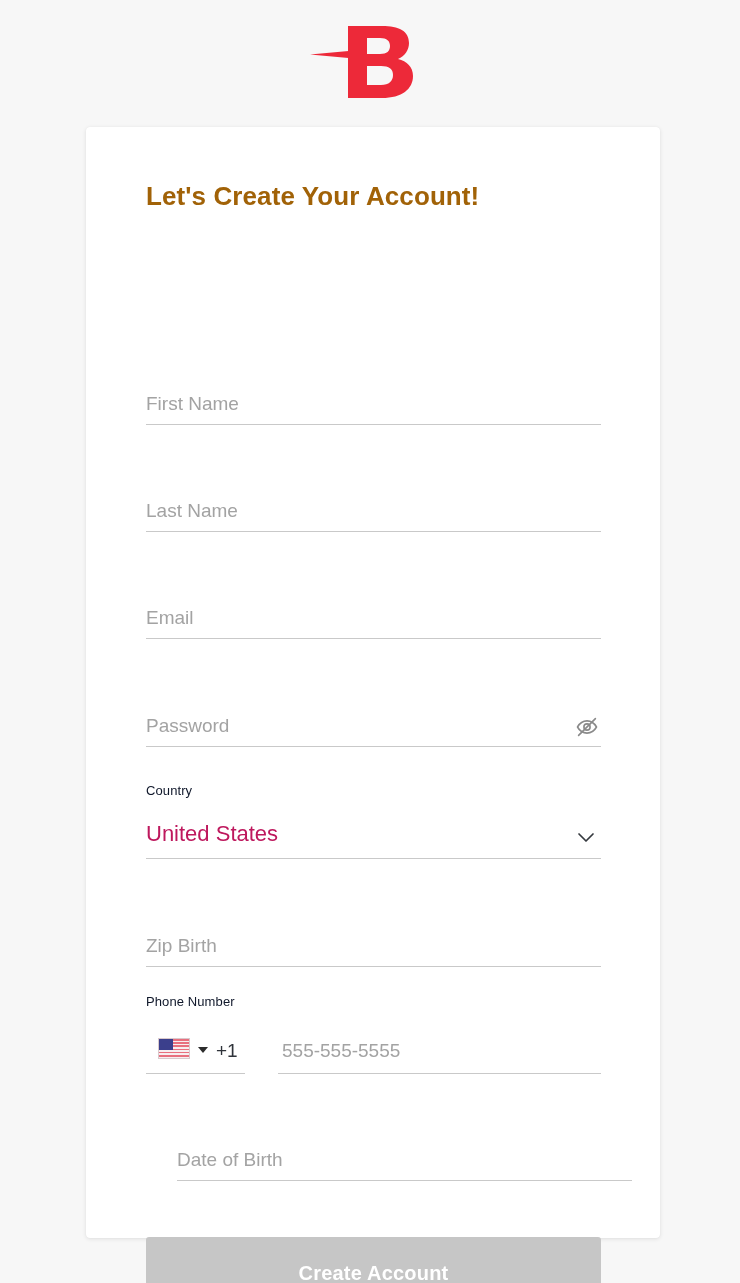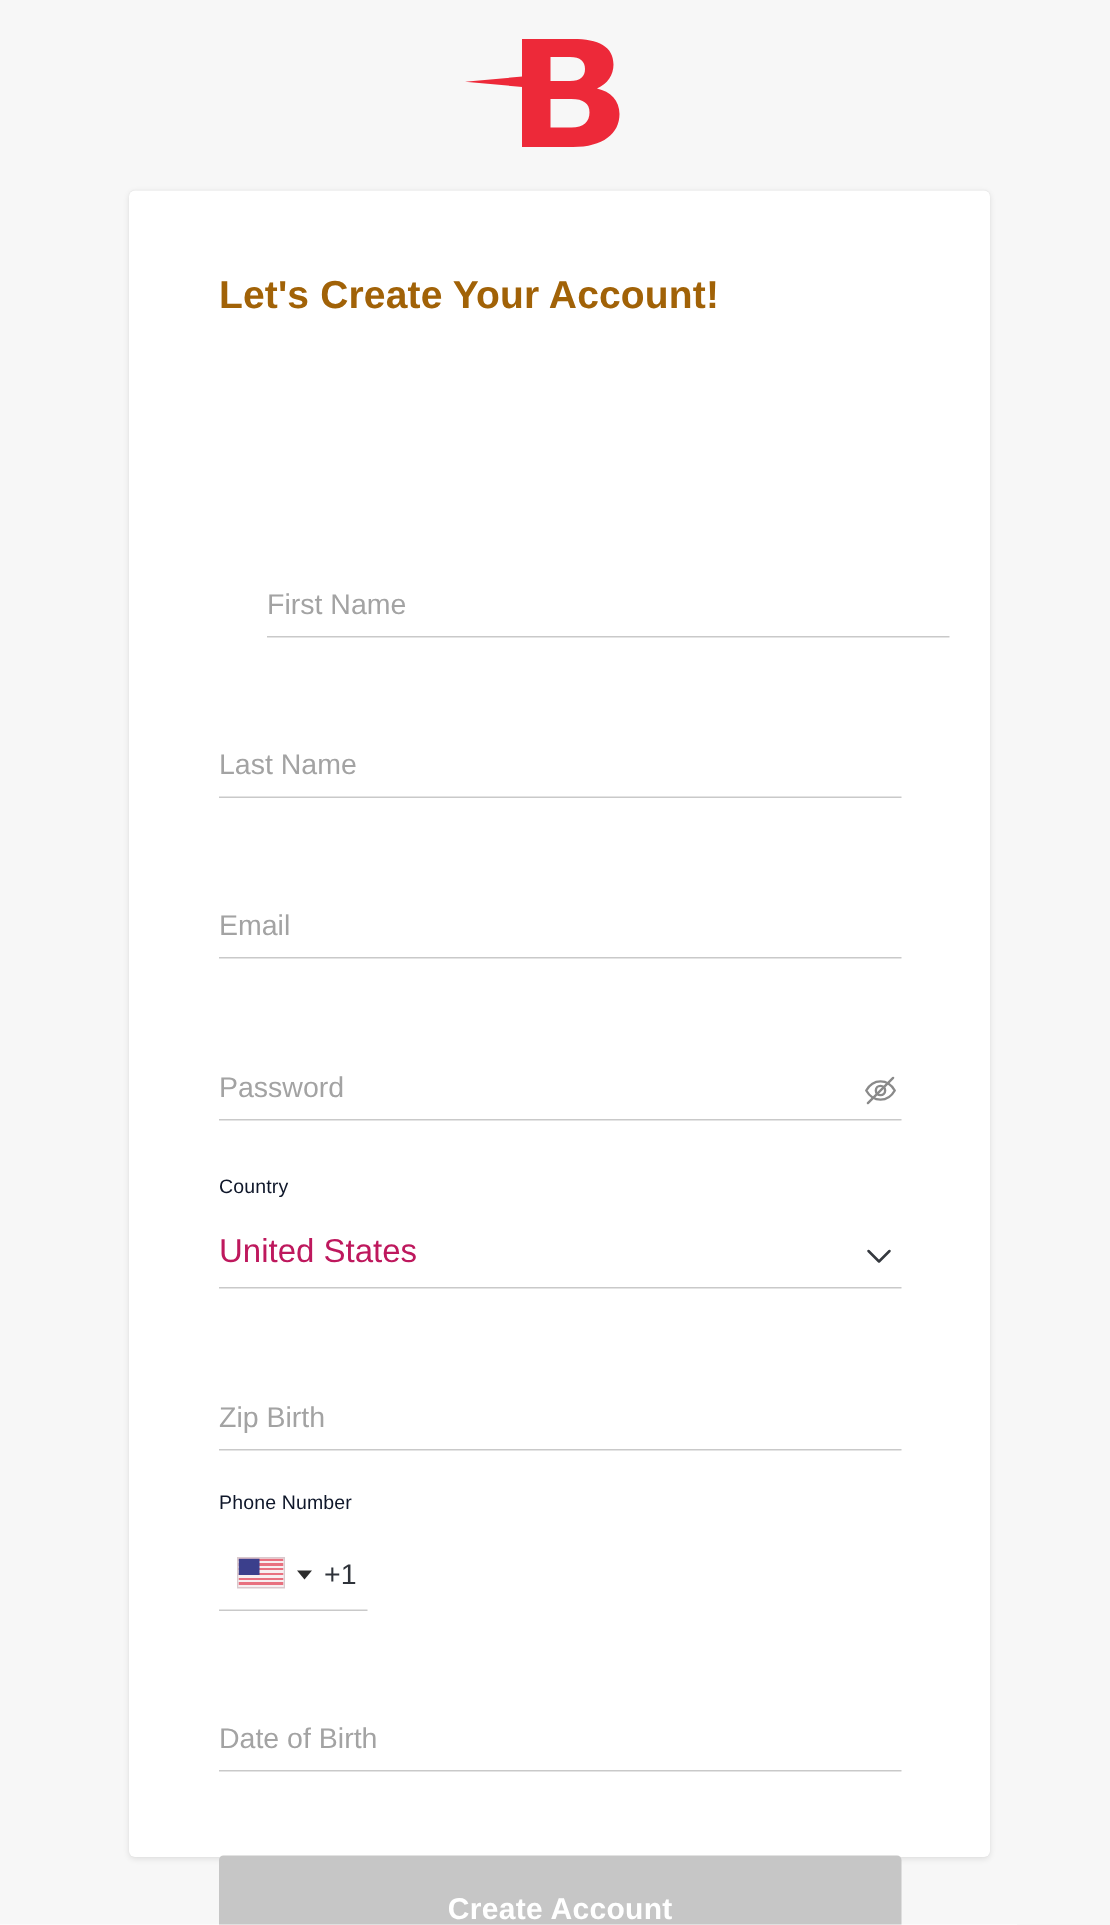--- a/index.html
+++ b/index.html
@@ -85,26 +85,26 @@
   .ph {
     position: absolute;
     left: 0;
     bottom: 10px;
     font-size: 19px;
     color: #a3a3a3;
     font-weight: normal;
     white-space: nowrap;
   }
 
-  .f-first { top: 250px; height: 48px; margin-left: 32px; }
+  .f-first { top: 250px; height: 48px; }
   .f-last  { top: 357px; height: 48px; }
   .f-email { top: 464px; height: 48px; }
   .f-pass  { top: 572px; height: 48px; }
   .f-zip   { top: 792px; height: 48px; }
-  .f-dob   { top: 1006px; height: 48px; }
+  .f-dob   { top: 1006px; height: 48px; margin-left: 31px; }
 
   
   .eye-btn {
     position: absolute;
     right: 0;
     bottom: 6px;
     width: 28px;
     height: 28px;
     display: flex;
     align-items: center;
@@ -331,20 +331,24 @@
         <div class="cc-box">
           <span class="flag">
             <span class="stripes"></span>
             <span class="canton"></span>
           </span>
           <span class="cc-caret"></span>
           <span class="cc-code">+1</span>
           <span class="line"></span>
         </div>
 
+        <div class="phone-input">
+          <span class="ph">555-555-5555</span>
+          <span class="line"></span>
+        </div>
       </div>
     </div>
 
     <div class="field f-dob">
       <span class="ph">Date of Birth</span>
       <span class="line"></span>
     </div>
 
     <button class="submit">Create Account</button>
 

